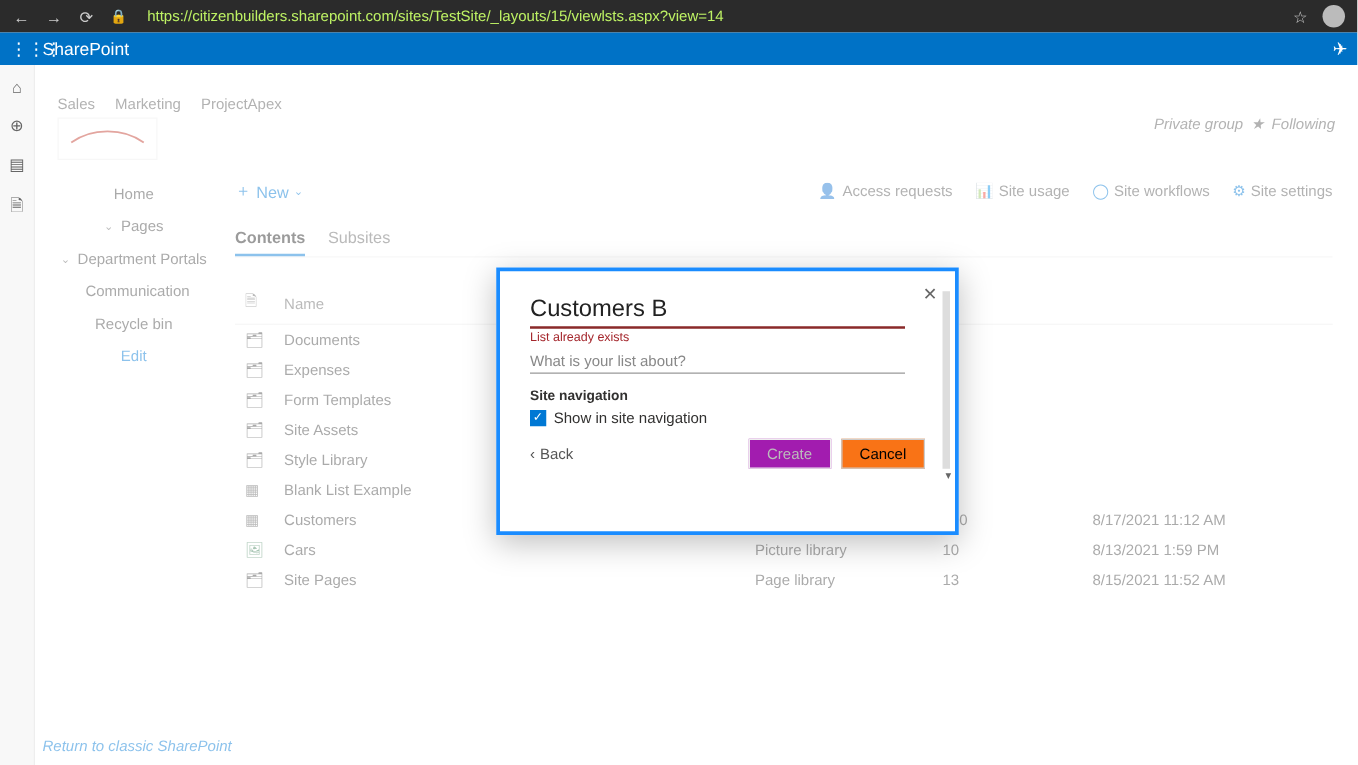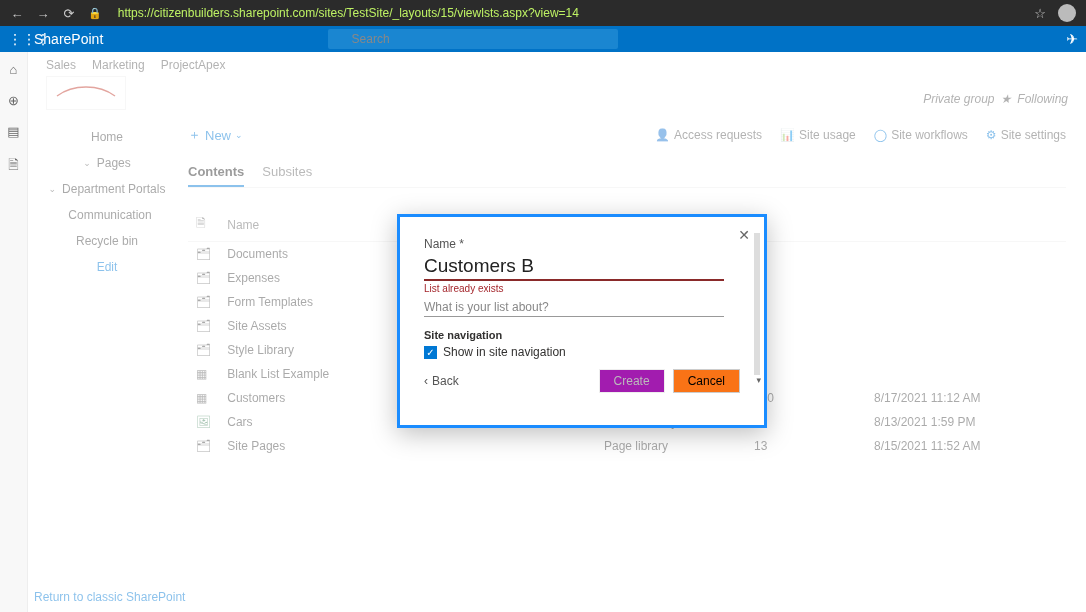--- a/index.html
+++ b/index.html
@@ -20,21 +20,21 @@
   .search-ico { position: absolute; left: 6px; top: 3px; color: #fff; font-size: 11px; }
   .suite-right { margin-left: auto; }
   .send-ico { color: #fff; font-size: 14px; }
 
   .page-body { display: flex; height: calc(612px - 26px - 26px); }
   .rail { width: 28px; background: #f8f8f8; border-right: 1px solid #eee; display: flex; flex-direction: column; align-items: center; padding-top: 10px; gap: 16px; }
   .rail-ico { color: #666; font-size: 13px; }
 
   .main { flex: 1; display: flex; flex-direction: column; position: relative; }
   .site-header { padding: 6px 18px 0 18px; display: flex; align-items: flex-start; }
-  .site-nav { display: flex; gap: 16px; font-size: 12px; color: #555; }
+  .site-nav { display: flex; gap: 16px; font-size: 12px; color: #555; margin-top: 18px; }
   .logo-box { width: 80px; height: 34px; background: #fff; border: 1px solid #eee; margin-top: 4px; display: flex; align-items: center; justify-content: center; }
   .logo-swoosh { width: 62px; height: 14px; }
   .header-right { margin-left: auto; display: flex; align-items: center; gap: 6px; font-size: 12px; color: #555; margin-top: 34px; font-style: italic; }
   .star2 { color: #555; }
 
   .content-row { display: flex; flex: 1; }
   .leftnav { width: 150px; padding: 14px 10px 10px 18px; font-size: 12px; }
   .leftnav .nav-item { padding: 6px 0; color: #444; display: flex; align-items: center; gap: 6px; justify-content: center; }
   .leftnav .sub { padding-left: 6px; }
   .chev { font-size: 9px; color: #666; }
@@ -48,21 +48,21 @@
 
   .tabs { display: flex; gap: 18px; margin-top: 14px; font-size: 13px; border-bottom: 1px solid #eee; }
   .tab { padding-bottom: 6px; color: #666; }
   .tab.active { color: #222; border-bottom: 2px solid #0078d4; font-weight: 600; }
 
   table.contents { width: 100%; border-collapse: collapse; margin-top: 20px; font-size: 12px; }
   table.contents th { text-align: left; font-weight: 400; color: #666; padding: 6px 8px; border-bottom: 1px solid #eee; }
   table.contents td { padding: 5px 8px; color: #444; }
   .row-ico { width: 16px; color: #b38b4d; }
 
-  .return-link { position: absolute; bottom: 8px; left: 34px; font-size: 12px; color: #0078d4; }
+  .return-link { position: absolute; bottom: 8px; left: 34px; font-size: 12px; color: #0078d4; font-style: italic; }
 
   
   .overlay { position: absolute; top: 52px; left: 28px; right: 0; bottom: 0; background: rgba(255,255,255,0.55); }
   .modal-frame { position: absolute; top: 214px; left: 397px; width: 370px; height: 214px; border: 3px solid #1a8cff; background: #fff; box-shadow: 0 6px 24px rgba(0,0,0,0.25); }
   .modal-inner { padding: 16px 24px 12px 24px; height: 100%; position: relative; }
   .close-x { position: absolute; right: 14px; top: 10px; color: #666; font-size: 14px; }
   .lbl { font-size: 12px; color: #555; margin-top: 4px; }
   .name-input { width: 300px; border: none; border-bottom: 2px solid #8a2a2a; font-size: 19px; color: #222; padding: 2px 0; margin-top: 2px; background: transparent; }
   .err { font-size: 10px; color: #a4262c; margin-top: 2px; }
   .desc-input { width: 300px; border: none; border-bottom: 1px solid #999; font-size: 12px; color: #888; padding: 2px 0; margin-top: 4px; background: transparent; }
@@ -87,26 +87,20 @@
   <span class="bb-icon">⟳</span>
   <span class="lock">🔒</span>
   <span class="addr">https://citizenbuilders.sharepoint.com/sites/TestSite/_layouts/15/viewlsts.aspx?view=14</span>
   <span class="star">☆</span>
   <span class="avatar-circle"></span>
 </div>
 
 <div class="suite-bar">
   <span class="waffle">⋮⋮⋮</span>
   <span class="suite-title">SharePoint</span>
-  <div class="search-wrap">
-    <div class="search-container">
-      <span class="search-ico">🔍</span>
-      <input class="search-box" placeholder="Search" style="">
-    </div>
-  </div>
   <span class="suite-right send-ico">✈</span>
 </div>
 
 <div class="page-body">
 
   <div class="rail">
     <span class="rail-ico">⌂</span>
     <span class="rail-ico">⊕</span>
     <span class="rail-ico">▤</span>
     <span class="rail-ico">🗎</span>
@@ -272,21 +266,20 @@
   </div>
 </div>
 
 <span class="return-link">Return to classic SharePoint</span>
 
 <div class="overlay"></div>
 <div class="modal-frame">
   <div class="modal-inner">
     <span class="close-x">✕</span>
     <div class="scroll-hint"></div>
-    <div class="lbl">Name *</div>
     <input class="name-input" value="Customers B" style="">
     <div class="err">List already exists</div>
     <input class="desc-input" placeholder="What is your list about?" style="">
     <div class="section-lbl">Site navigation</div>
     <div class="chk-row">
       <span class="chk">✓</span>
       <span>Show in site navigation</span>
     </div>
     <div class="scroll-dn">▾</div>
     <div class="modal-foot">

